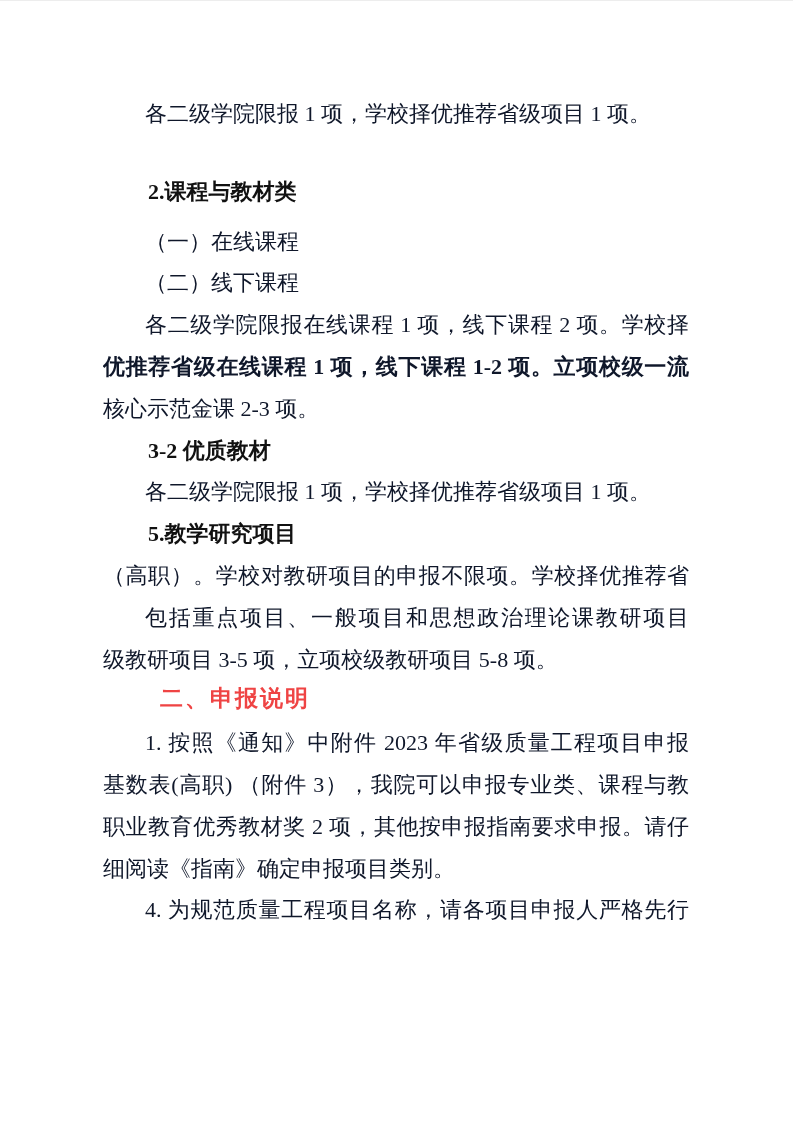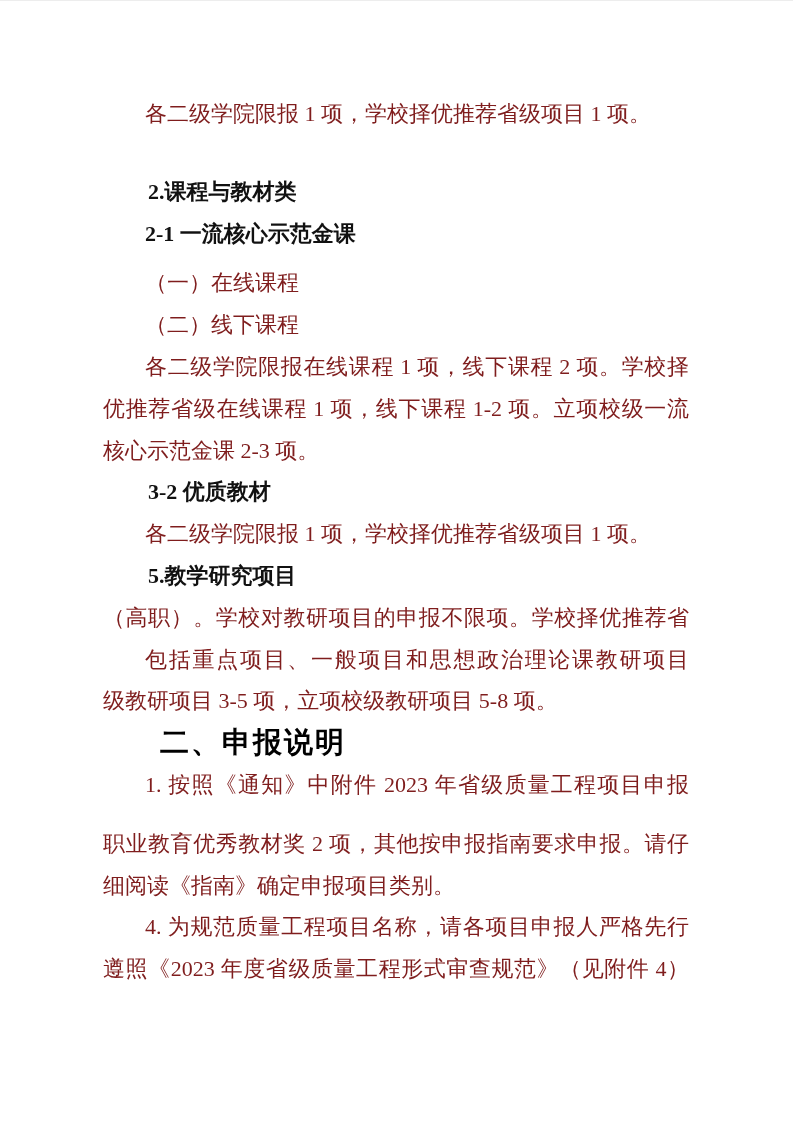--- a/index.html
+++ b/index.html
@@ -26,59 +26,58 @@
   .content {
     position: absolute;
     left: 103px;
     top: 92px;
     width: 586px;
   }
   .line {
     height: 41.8px;
     line-height: 41.8px;
     font-size: 22px;
-    color: #7f1d1d;
+    color: #0f172a;
     box-sizing: border-box;
     overflow: hidden;
   }
   .line.just {
     text-align: justify;
     text-align-last: justify;
   }
   .line.heading-kai {
     font-weight: 700;
     color: #111111;
   }
   .line.heading-hei {
-    font-family: Liberation Serif, serif;
+    font-family: Liberation Mono, monospace;
     font-weight: 700;
-    font-size: 29px;
+    font-size: 23px;
     letter-spacing: 2px;
-    color: #000000;
+    color: #ef4444;
   }
 </style>
 </head>
 <body>
 
 <div class="page">
   <div class="content">
       <div class="line body" style="padding-left: 42px;">各二级学院限报 1 项，学校择优推荐省级项目 1 项。</div>
       <div class="line heading-kai" style="padding-left: 45px; margin-top: 36px;">2.课程与教材类</div>
-      <div class="line heading-kai" style="padding-left: 42px;">2-1 一流核心示范金课</div>
       <div class="line body" style="padding-left: 42px; margin-top: 8px;">（一）在线课程</div>
       <div class="line body" style="padding-left: 42px;">（二）线下课程</div>
       <div class="line body just" style="padding-left: 42px;">各二级学院限报在线课程 1 项，线下课程 2 项。学校择</div>
-      <div class="line body just" style="padding-left: 0px;">优推荐省级在线课程 1 项，线下课程 1-2 项。立项校级一流</div>
+      <div class="line body just" style="padding-left: 0px; font-weight: bold;">优推荐省级在线课程 1 项，线下课程 1-2 项。立项校级一流</div>
       <div class="line body" style="padding-left: 0px;">核心示范金课 2-3 项。</div>
       <div class="line heading-kai" style="padding-left: 45px;">3-2 优质教材</div>
       <div class="line body" style="padding-left: 42px;">各二级学院限报 1 项，学校择优推荐省级项目 1 项。</div>
       <div class="line heading-kai" style="padding-left: 45px;">5.教学研究项目</div>
       <div class="line body just" style="padding-left: 0px;">（高职）。学校对教研项目的申报不限项。学校择优推荐省</div>
       <div class="line body just" style="padding-left: 42px;">包括重点项目、一般项目和思想政治理论课教研项目</div>
       <div class="line body" style="padding-left: 0px;">级教研项目 3-5 项，立项校级教研项目 5-8 项。</div>
       <div class="line heading-hei" style="padding-left: 57px;">二、申报说明</div>
       <div class="line body just" style="padding-left: 42px;">1. 按照《通知》中附件 2023 年省级质量工程项目申报</div>
-      <div class="line body just" style="padding-left: 0px; margin-top: 17px;">职业教育优秀教材奖 2 项，其他按申报指南要求申报。请仔</div>
+      <div class="line body just" style="padding-left: 0px;">基数表(高职) （附件 3），我院可以申报专业类、课程与教</div>
+      <div class="line body just" style="padding-left: 0px;">职业教育优秀教材奖 2 项，其他按申报指南要求申报。请仔</div>
       <div class="line body" style="padding-left: 0px;">细阅读《指南》确定申报项目类别。</div>
       <div class="line body just" style="padding-left: 42px;">4. 为规范质量工程项目名称，请各项目申报人严格先行</div>
-      <div class="line body just" style="padding-left: 0px;">遵照《2023 年度省级质量工程形式审查规范》（见附件 4）</div>
     </div>
 </div>
 
 </body></html>

